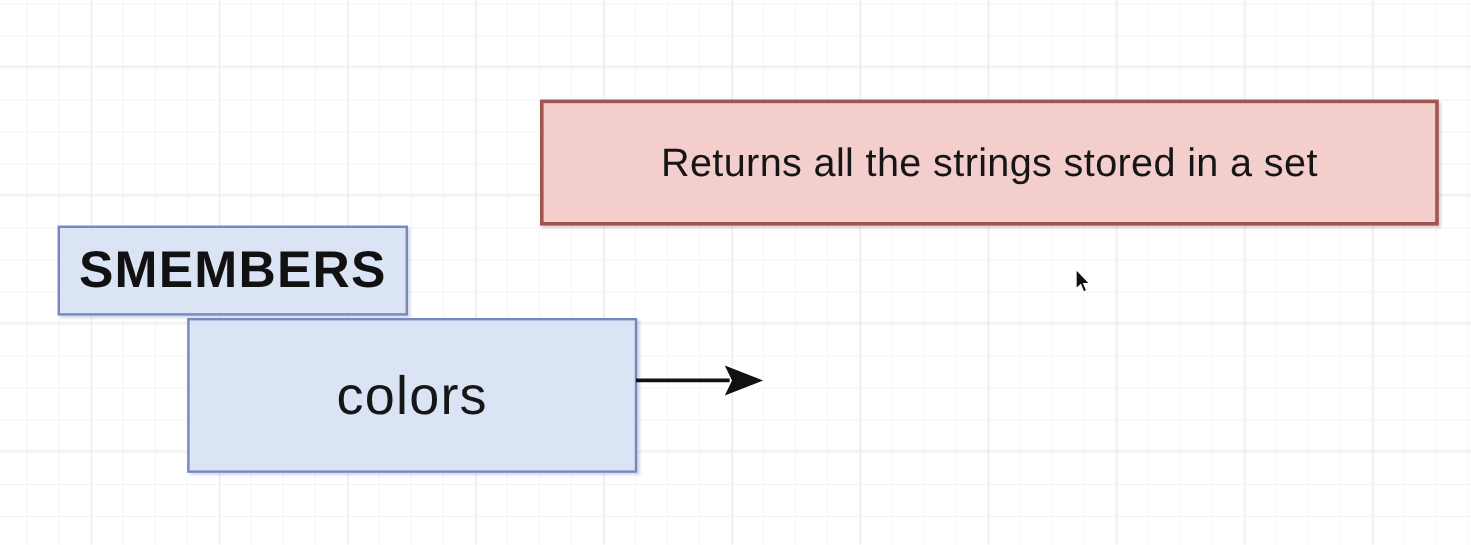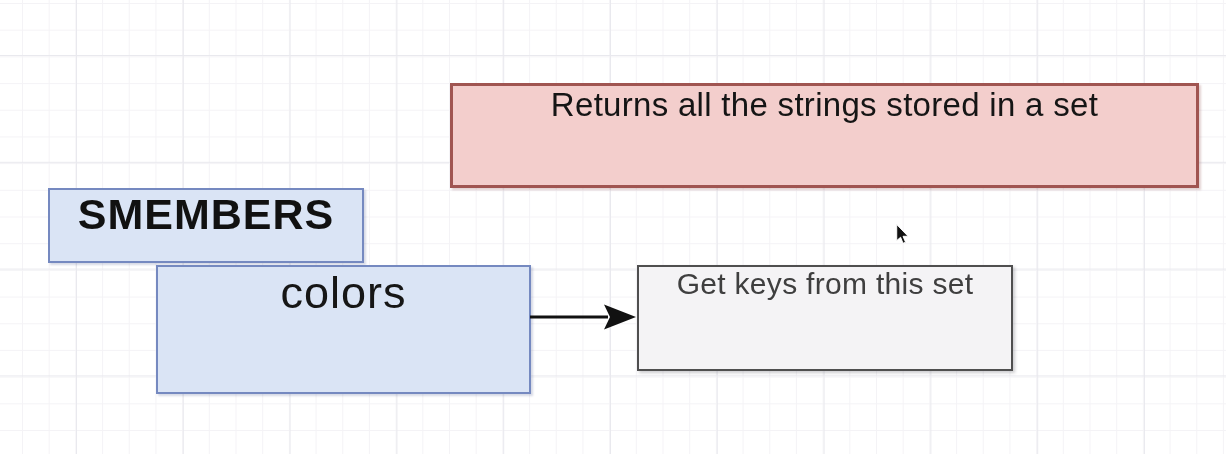--- a/index.html
+++ b/index.html
@@ -30,39 +30,39 @@
       76px 0,
       0 55px,
       22px 0,
       0 3px;
   }
 
   .shape {
     position: absolute;
     box-sizing: border-box;
     display: flex;
-    align-items: flex-start;
+    align-items: center;
     justify-content: center;
     text-align: center;
   }
 
   .shape-note {
     left: 450px; top: 83px;
     width: 749px; height: 105px;
     background: #f3cecc;
     border: 3px solid #a05551;
     box-shadow: 2px 2px 2px rgba(140, 70, 70, 0.25);
     font-size: 33px;
     color: #151515;
     letter-spacing: 0.3px;
   }
 
   .shape-command {
     left: 48px; top: 188px;
-    width: 316px; height: 75px;
+    width: 292px; height: 75px;
     background: #dae4f5;
     border: 2px solid #7589c0;
     box-shadow: 2px 2px 2px rgba(90, 105, 150, 0.25);
     font-size: 43px;
     font-weight: bold;
     color: #111111;
     letter-spacing: 1px;
   }
 
   .shape-key {
@@ -114,21 +114,18 @@
 
   <div class="shape shape-key">
     <span>colors</span>
   </div>
 
   <svg class="connector" viewBox="0 0 110 26">
     <line x1="2" y1="13" x2="80" y2="13" stroke="#111111" stroke-width="3"></line>
     <polygon points="76,0.5 108,13 76,25.5 82,13" fill="#111111"></polygon>
   </svg>
 
-  <div class="shape shape-target">
-    <span>Get keys from this set</span>
-  </div>
 
   <svg class="cursor" viewBox="0 0 14 20">
     <polygon points="1.5,0.5 1.5,15.8 5.2,12.6 7.5,18.4 9.9,17.3 7.5,11.7 12.3,11.7" fill="#111111" stroke="#ffffff" stroke-width="0.9"></polygon>
   </svg>
 
 </div>
 
 </body></html>

